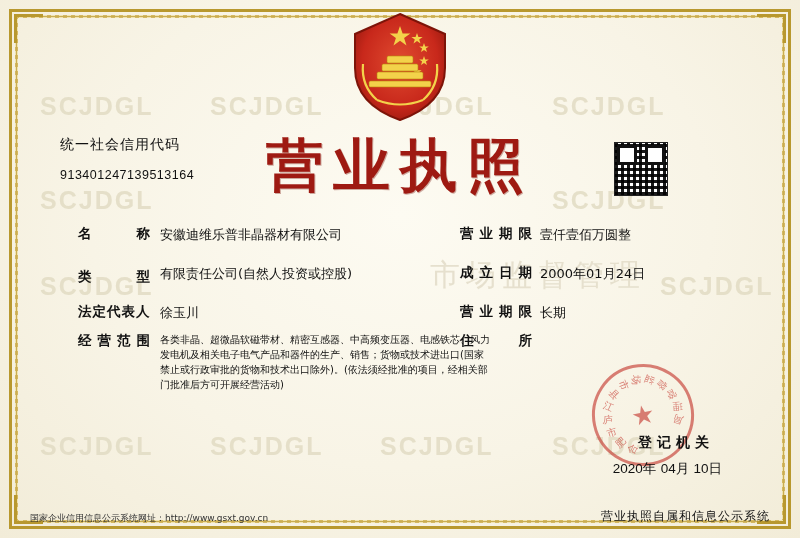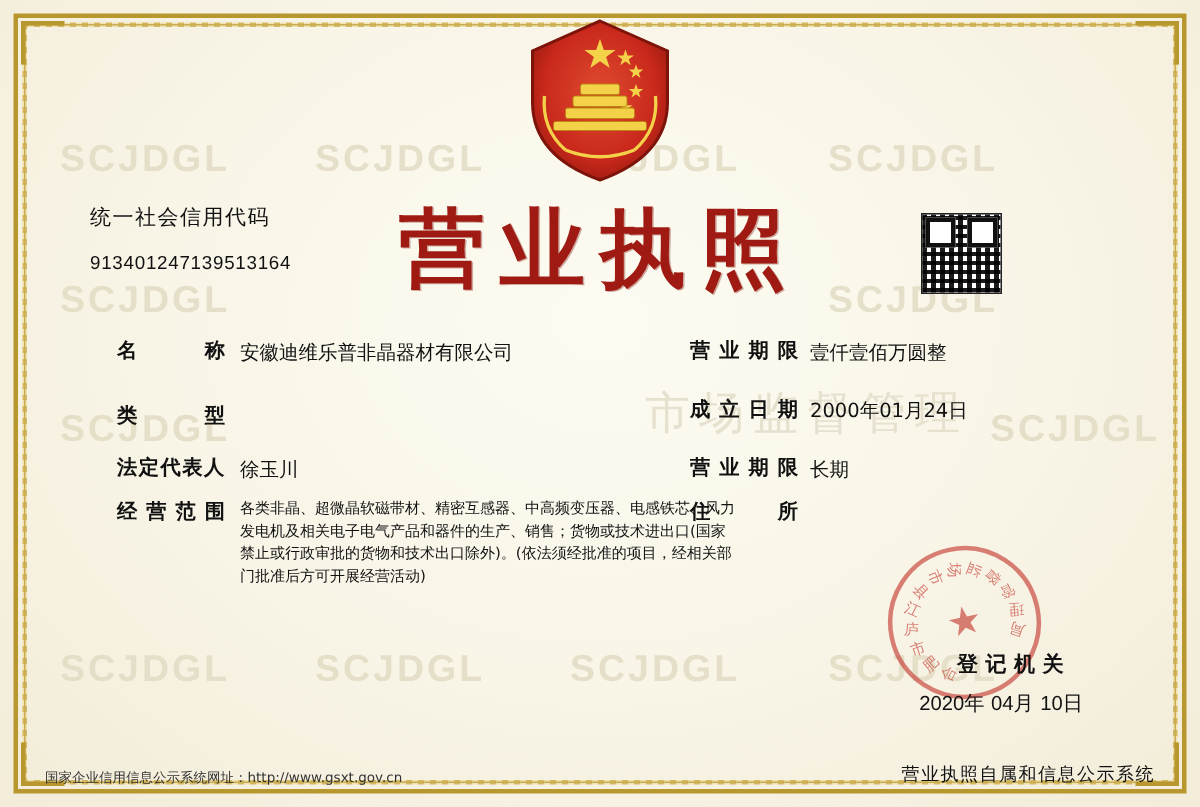--- a/index.html
+++ b/index.html
@@ -235,20 +235,21 @@
 
     <div class="row col-l">
       <div class="lbl" style="top:0">名　　称</div>
       <div class="val" style="top:1px">安徽迪维乐普非晶器材有限公司</div>
       <div class="lbl" style="top:0;left:460px">营业期限</div>
       <div class="val" style="top:1px;left:540px">壹仟壹佰万圆整</div>
     </div>
 
     <div class="row col-l" style="margin-top:12px">
       <div class="lbl" style="top:4px">类　　型</div>
+      <div class="val" style="top:1px">有限责任公司(自然人投资或控股)</div>
       <div class="lbl" style="top:0;left:460px">成立日期</div>
       <div class="val" style="top:1px;left:540px">2000年01月24日</div>
     </div>
 
     <div class="row col-l" style="margin-top:12px">
       <div class="lbl" style="top:0;letter-spacing:1px">法定代表人</div>
       <div class="val" style="top:1px">徐玉川</div>
       <div class="lbl" style="top:0;left:460px">营业期限</div>
       <div class="val" style="top:1px;left:540px">长期</div>
     </div>

